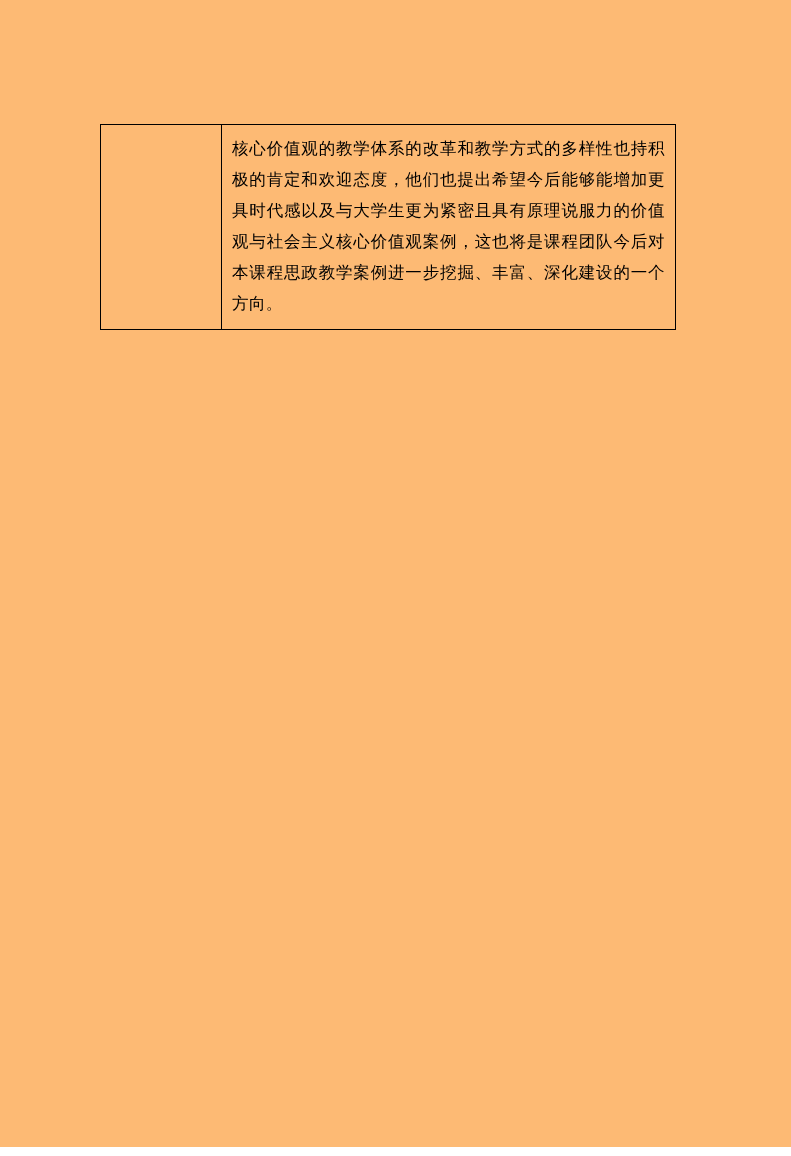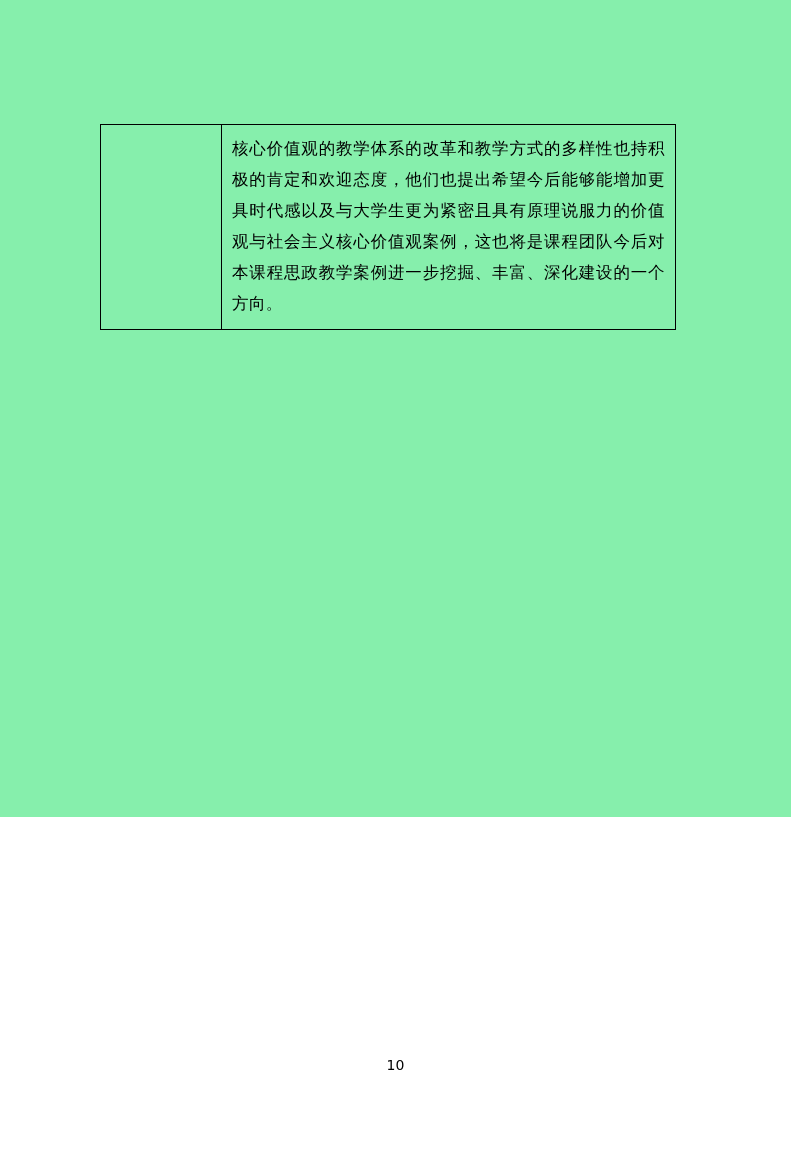--- a/index.html
+++ b/index.html
@@ -13,22 +13,22 @@
     font-family: "DejaVu Sans", "Liberation Sans", sans-serif;
     color: #000000;
     position: relative;
     overflow: hidden;
   }
   .page {
     position: absolute;
     left: 0;
     top: 0;
     width: 791px;
-    height: 817px;
-    background: #86efac;
+    height: 1147px;
+    background: #fdba74;
   }
   .doc-table {
     position: absolute;
     left: 100px;
     top: 124px;
     width: 575px;
     border-collapse: collapse;
     table-layout: fixed;
   }
   .doc-table td {
@@ -76,15 +76,14 @@
         <td class="cell-left">
           <div class="cell-text"></div>
         </td>
         <td class="cell-body">
           <div class="cell-text">核心价值观的教学体系的改革和教学方式的多样性也持积极的肯定和欢迎态度，他们也提出希望今后能够能增加更具时代感以及与大学生更为紧密且具有原理说服力的价值观与社会主义核心价值观案例，这也将是课程团队今后对本课程思政教学案例进一步挖掘、丰富、深化建设的一个方向。</div>
         </td>
       </tr>
     </tbody>
   </table>
 
-  <div class="page-number">10</div>
 
 </div>
 
 </body></html>

